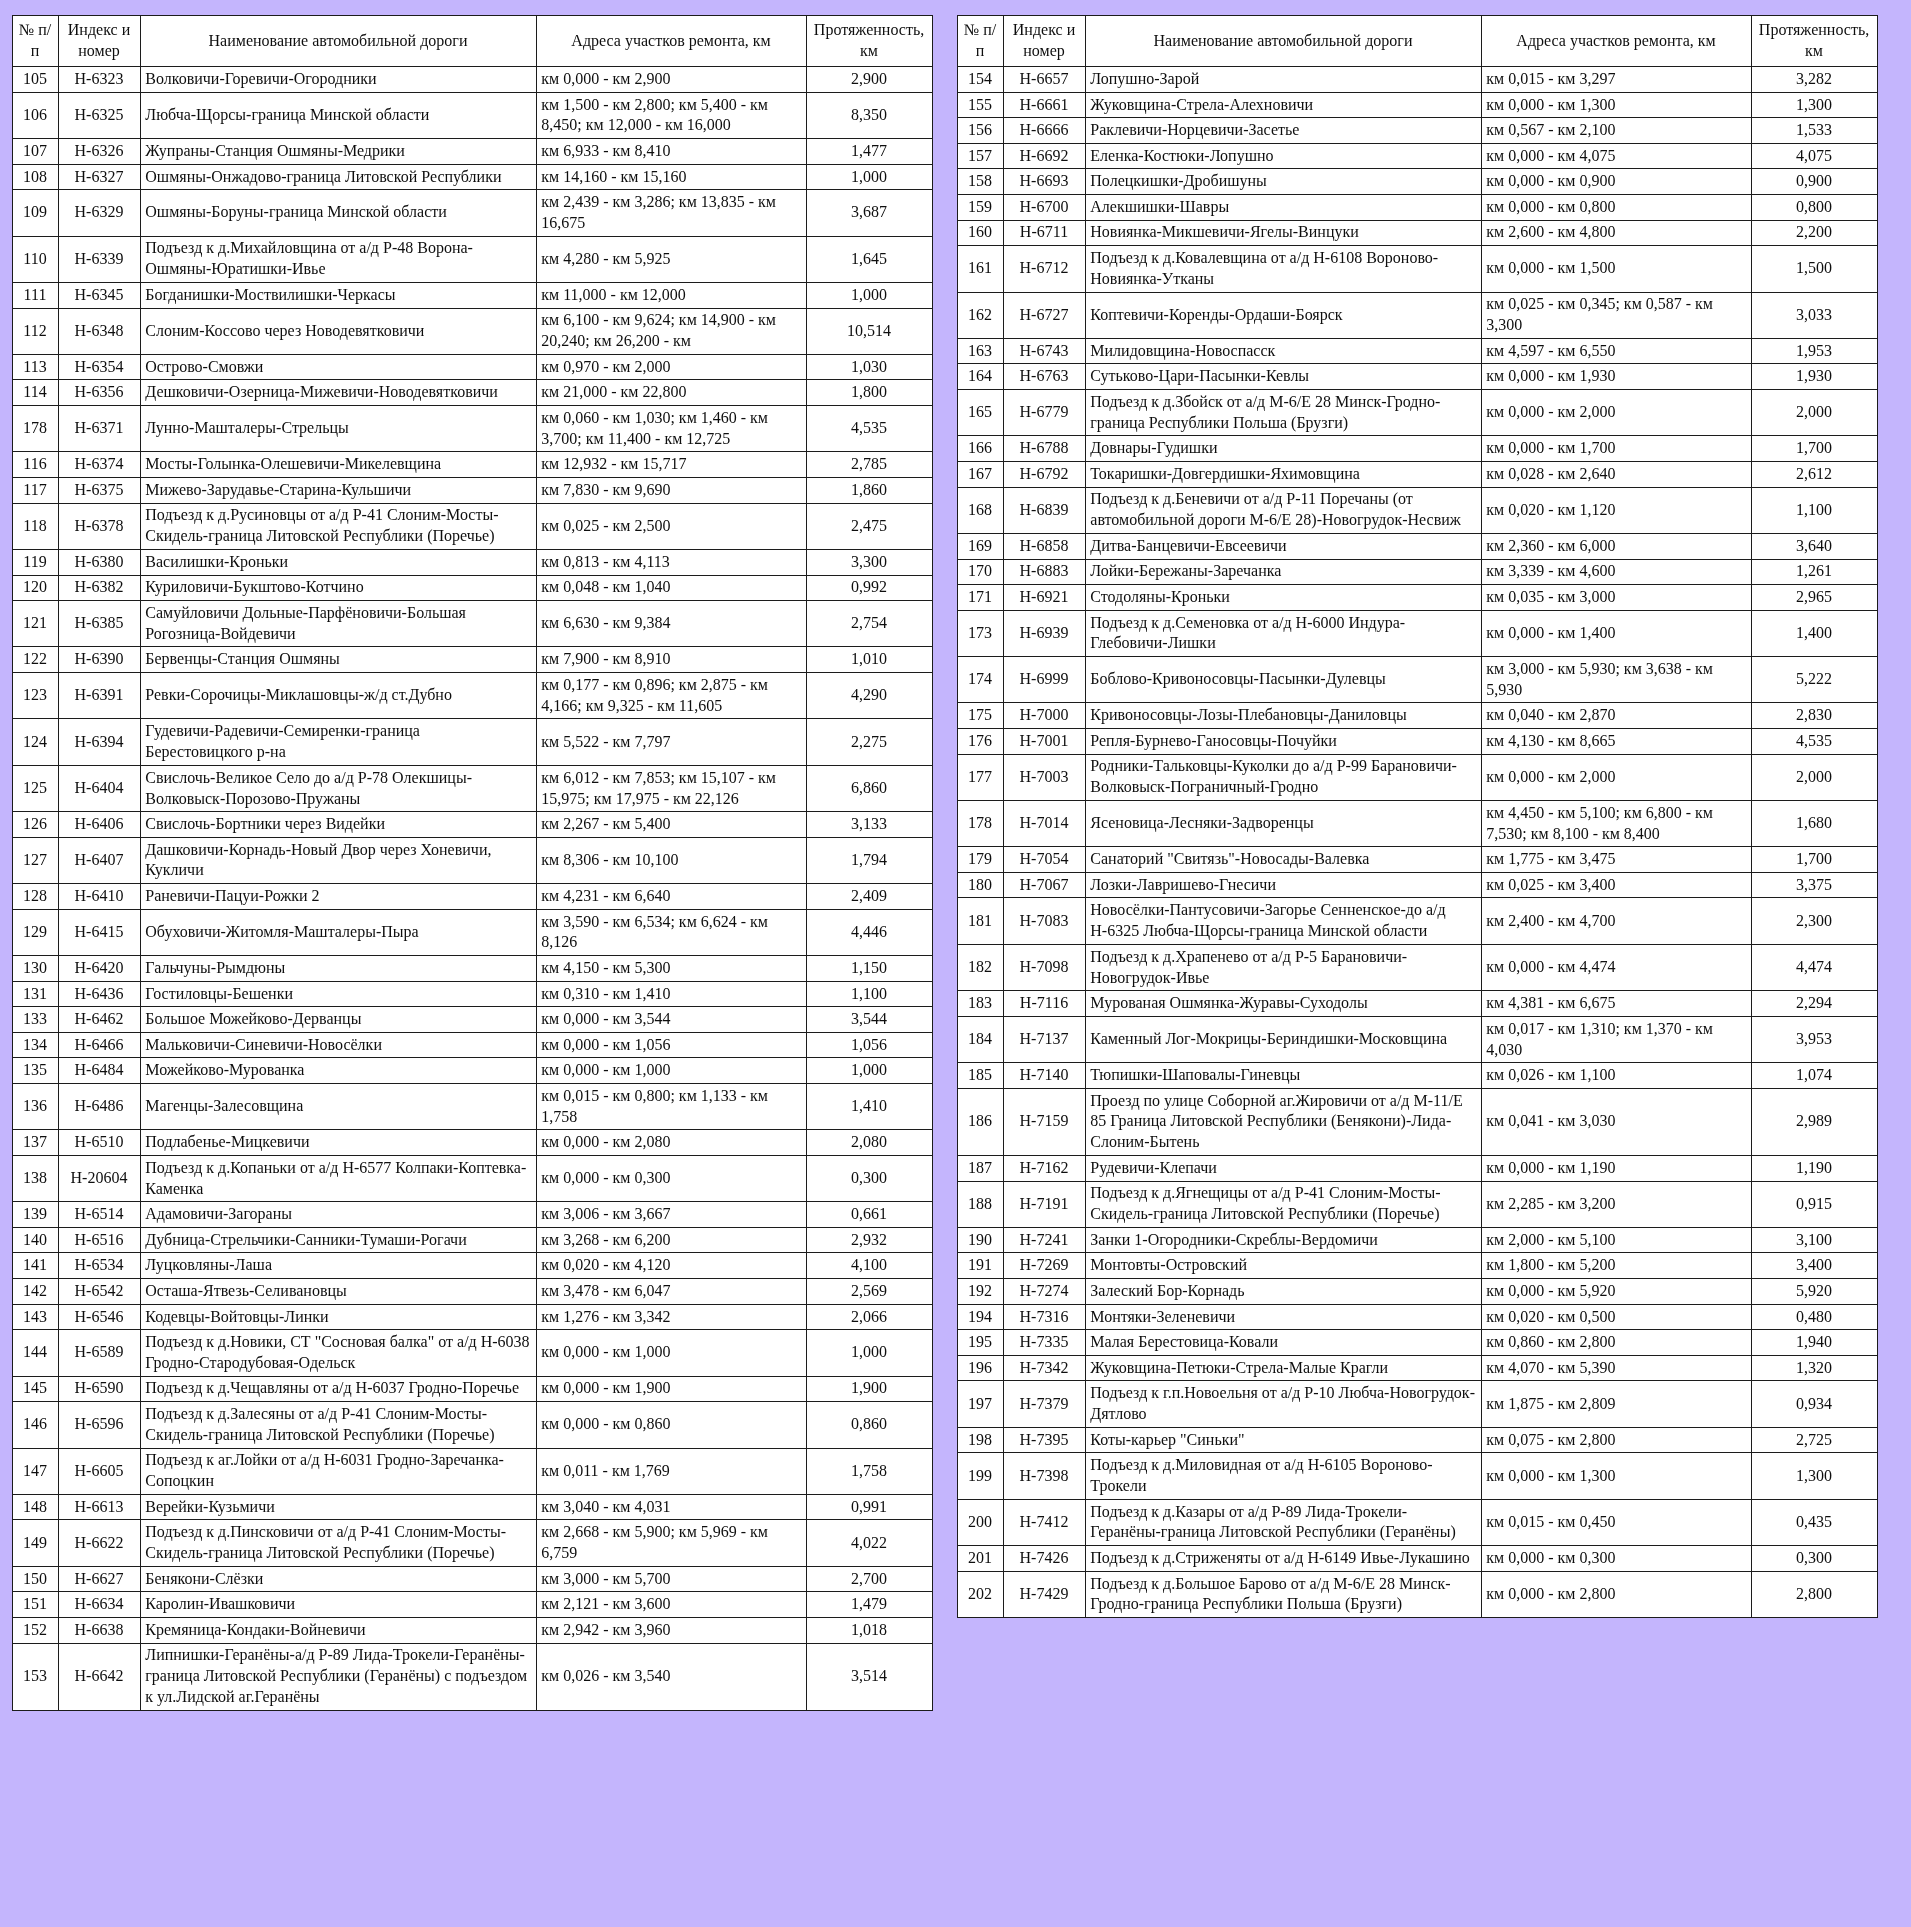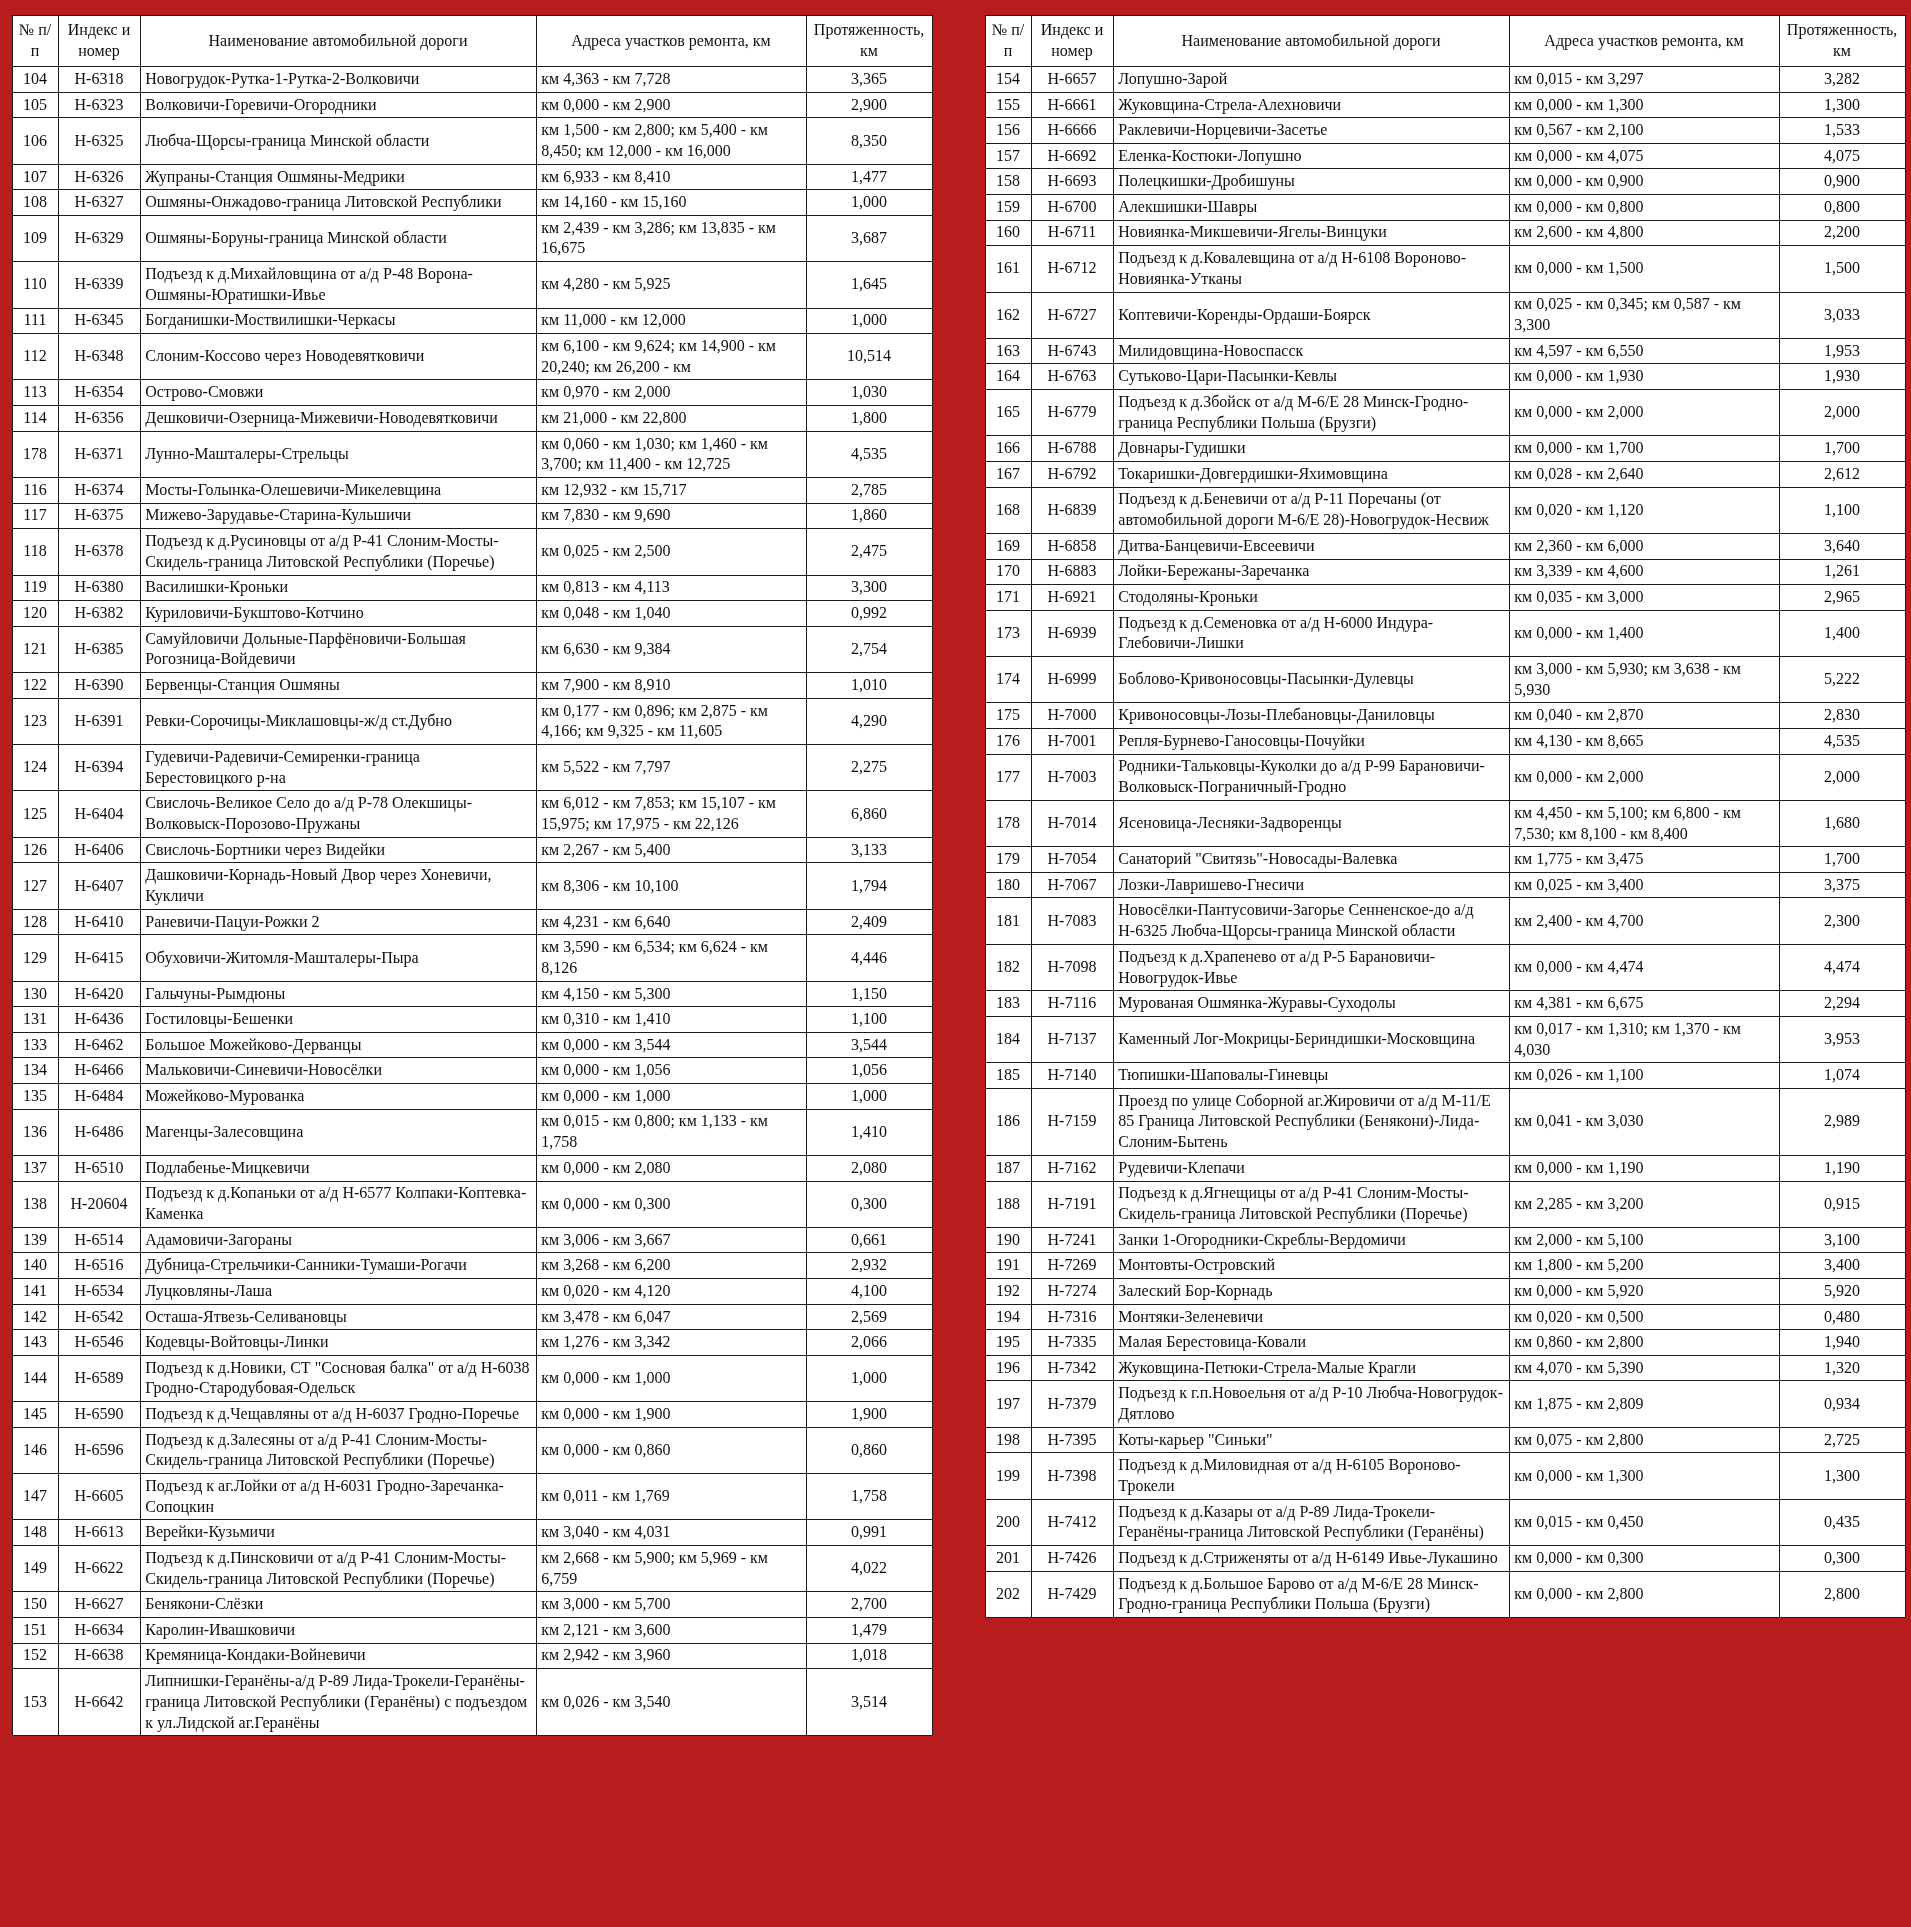--- a/index.html
+++ b/index.html
@@ -2,25 +2,25 @@
 <html lang="ru"><head>
 <meta charset="utf-8">
 <style>
   html,body { margin:0; padding:0; background:#ffffff; }
   .page {
     width:1912px;
     min-height:1927px;
     box-sizing:border-box;
     padding:15.3px 9.6px 7.6px 11.5px;
     display:flex;
-    gap:52px;
+    gap:24px;
     align-items:flex-start;
     font-family:"Liberation Serif","DejaVu Serif",serif;
     color:#0e0e0e;
-    background:#b91c1c;
+    background:#c4b5fd;
   }
   table.roads {
     border-collapse:collapse;
     table-layout:fixed;
     width:920px;
     background:#ffffff;
   }
   table.roads col.w-num  { width:46px; }
   table.roads col.w-idx  { width:82px; }
   table.roads col.w-name { width:396px; }
@@ -59,27 +59,20 @@
       <tr>
         <th>№ п/п</th>
         <th>Индекс и номер</th>
         <th>Наименование автомобильной дороги</th>
         <th>Адреса участков ремонта, км</th>
         <th>Протяженность, км</th>
       </tr>
     </thead>
     <tbody>
         <tr>
-    <td class="c-num">104</td>
-    <td class="c-idx">Н-6318</td>
-    <td class="c-name">Новогрудок-Рутка-1-Рутка-2-Волковичи</td>
-    <td class="c-addr">км 4,363 - км 7,728</td>
-    <td class="c-len">3,365</td>
-  </tr>
-        <tr>
     <td class="c-num">105</td>
     <td class="c-idx">Н-6323</td>
     <td class="c-name">Волковичи-Горевичи-Огородники</td>
     <td class="c-addr">км 0,000 - км 2,900</td>
     <td class="c-len">2,900</td>
   </tr>
         <tr>
     <td class="c-num">106</td>
     <td class="c-idx">Н-6325</td>
     <td class="c-name">Любча-Щорсы-граница Минской области</td>

